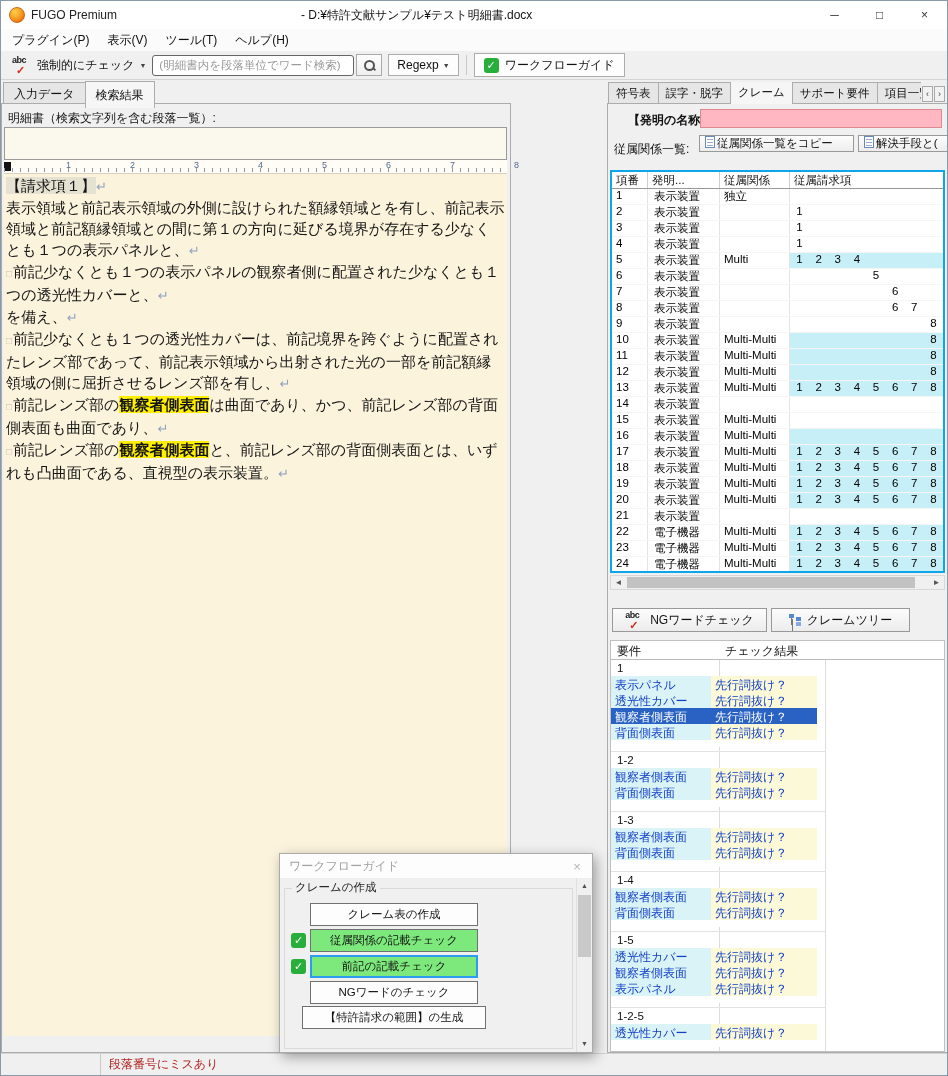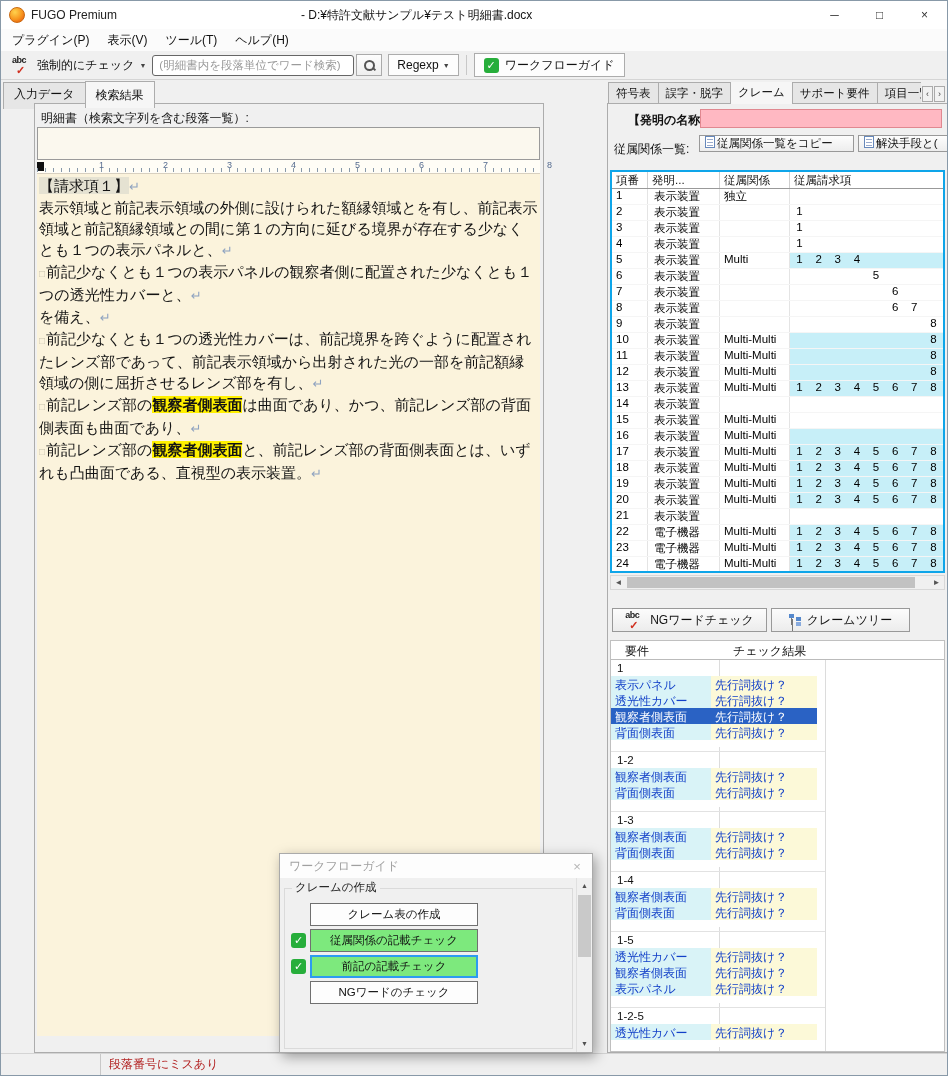--- a/index.html
+++ b/index.html
@@ -39,21 +39,21 @@
   
   .tabstrip { position:absolute; display:flex; }
   .tabstrip-left { top:81px; left:2px; }
   .tabstrip-right { top:81px; left:607px; right:26px; overflow:hidden; }
   .tab { padding:3px 10px 4px; font-size:12px; border:1px solid #ACACAC; border-bottom:none; background:#E6E6E6; margin-right:-1px; position:relative; white-space:nowrap; color:#111; }
   .tab.active { background:#F6F6F6; z-index:2; top:-1px; padding-top:5px; }
   .tabstrip-right .tab { padding:3px 7px 4px; font-size:11.5px; }
   .tab-scroll { position:absolute; top:85px; right:2px; display:flex; }
   .tab-scroll-btn { width:11px; height:16px; border:1px solid #AAA; background:#F2F2F2; font-size:9px; line-height:14px; text-align:center; color:#444; margin-left:1px; }
   
-  .left-page { position:absolute; top:102px; left:0; width:510px; bottom:22px; background:#F0F0F0; border:1px solid #ACACAC;margin-left:33px; }
+  .left-page { position:absolute; top:102px; left:0; width:510px; bottom:22px; background:#F0F0F0; border:1px solid #ACACAC; }
   .list-label { position:absolute; top:6px; left:6px; font-size:12px; color:#111; }
   .result-list { position:absolute; top:23px; left:2px; right:3px; height:33px; background:#FBF8EE; border:1px solid #9A9A9A; }
   .ruler { position:absolute; top:56px; left:2px; right:3px; height:14px; background:#FFFDF6; border-bottom:1px solid #D8D0C0; }
   .ruler::after { content:''; position:absolute; left:0; right:0; bottom:1px; height:4px;
     background:repeating-linear-gradient(to right,#8899AA 0 1px,transparent 1px 8px); }
   .ruler-num { position:absolute; top:0; font-size:9px; color:#556B8F; }
   .ruler-indent { position:absolute; left:0; top:2px; width:7px; height:9px; background:#111; }
   .document { position:absolute; top:70px; left:2px; right:3px; bottom:16px; background:#FBF3DC; padding:1px 2px; font-size:15px; line-height:21px; color:#141414; overflow:hidden; word-break:break-all; }
   .field-shade { background:#E5E2D2; }
   .hl-yellow { background:#FFF000; font-weight:bold; }
@@ -89,21 +89,21 @@
   .hs-thumb { position:absolute; left:16px; top:1px; width:288px; height:11px; background:#C2C2C2; }
   .action-btn { position:absolute; top:504px; height:24px; border:1px solid #999; background:linear-gradient(#FCFCFC,#ECECEC); font-size:12px; display:flex; align-items:center; justify-content:center; gap:5px; color:#111; }
   .ng-btn { left:4px; width:155px; }
   .tree-btn { left:163px; width:139px; }
   .tree-icon { width:13px; height:12px; position:relative; flex:none; }
   .tree-icon::before { content:''; position:absolute; left:0; top:0; width:5px; height:4px; background:#5588CC; box-shadow:7px 3px 0 #5588CC, 7px 8px 0 #88AADD; }
   .tree-icon::after { content:''; position:absolute; left:2px; top:4px; width:1px; height:7px; background:#777; box-shadow:1px 1px 0 #777, 1px 6px 0 #777; }
   
   .req-table { position:absolute; top:536px; left:2px; right:2px; bottom:0; background:#FFF; border:1px solid #C0C0C0; font-size:12px; overflow:hidden; }
   .req-header { display:flex; height:19px; border-bottom:1px solid #BBB; color:#111; }
-  .req-header span { padding:2px 0 0 14px; }
+  .req-header span { padding:2px 0 0 6px; }
   .rh-term { width:108px; } .rh-result { width:106px; }
   .req-vline { position:absolute; top:19px; bottom:0; width:1px; background:#DCDCDC; }
   .req-body { position:absolute; top:19px; left:0; right:0; bottom:0; }
   .req-sec-label { height:16px; padding:2px 0 0 6px; font-size:11.5px; color:#111; }
   .req-row { display:flex; height:16px; }
   .req-term { width:100px; padding:1px 0 0 4px; background:#D9F3F7; color:#1240C8; white-space:nowrap; overflow:hidden; }
   .req-result { width:106px; padding:1px 0 0 4px; background:#FCF9D8; color:#1240C8; white-space:nowrap; overflow:hidden; }
   .req-row.selected .req-term, .req-row.selected .req-result { background:#2A62C4; color:#FFF; }
   .req-gap { height:12px; border-top:7px solid #FFF; border-bottom:1px solid #E2E2E2; width:214px; }
   
@@ -703,20 +703,21 @@
     </div>
     <div class="dlg-body">
       <span class="group-label">クレームの作成</span>
       <div class="group-box"></div>
     <div class="wf-btn" style="top: 25px;">クレーム表の作成</div>
         <div class="wf-btn green" style="top: 51px;">従属関係の記載チェック</div>
         <span class="wf-check" style="top: 55px;">✓</span>
         <div class="wf-btn green focused" style="top: 77px;">前記の記載チェック</div>
         <span class="wf-check" style="top: 81px;">✓</span>
         <div class="wf-btn" style="top: 103px;">NGワードのチェック</div>
+        <div class="wf-btn wide" style="top: 128px;">【特許請求の範囲】の生成</div>
       </div>
     <div class="dlg-scroll">
       <span class="ds-arrow ds-up">▲</span>
       <span class="ds-thumb"></span>
       <span class="ds-arrow ds-down">▼</span>
     </div>
   </div>
 
   <div class="statusbar">
     <div class="status-cell1"></div>

